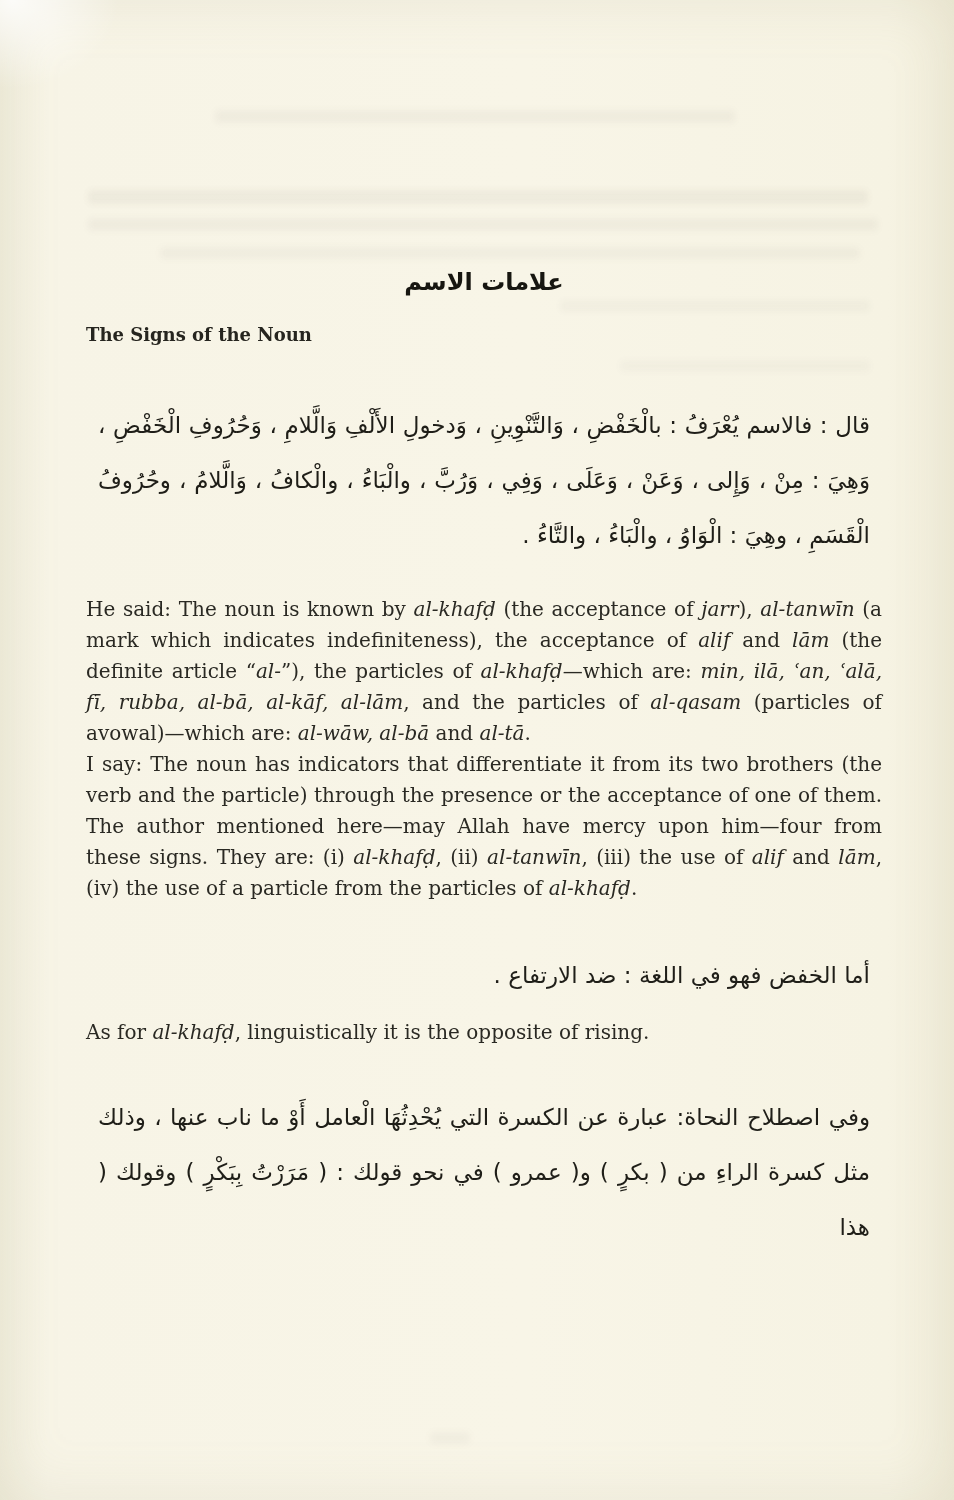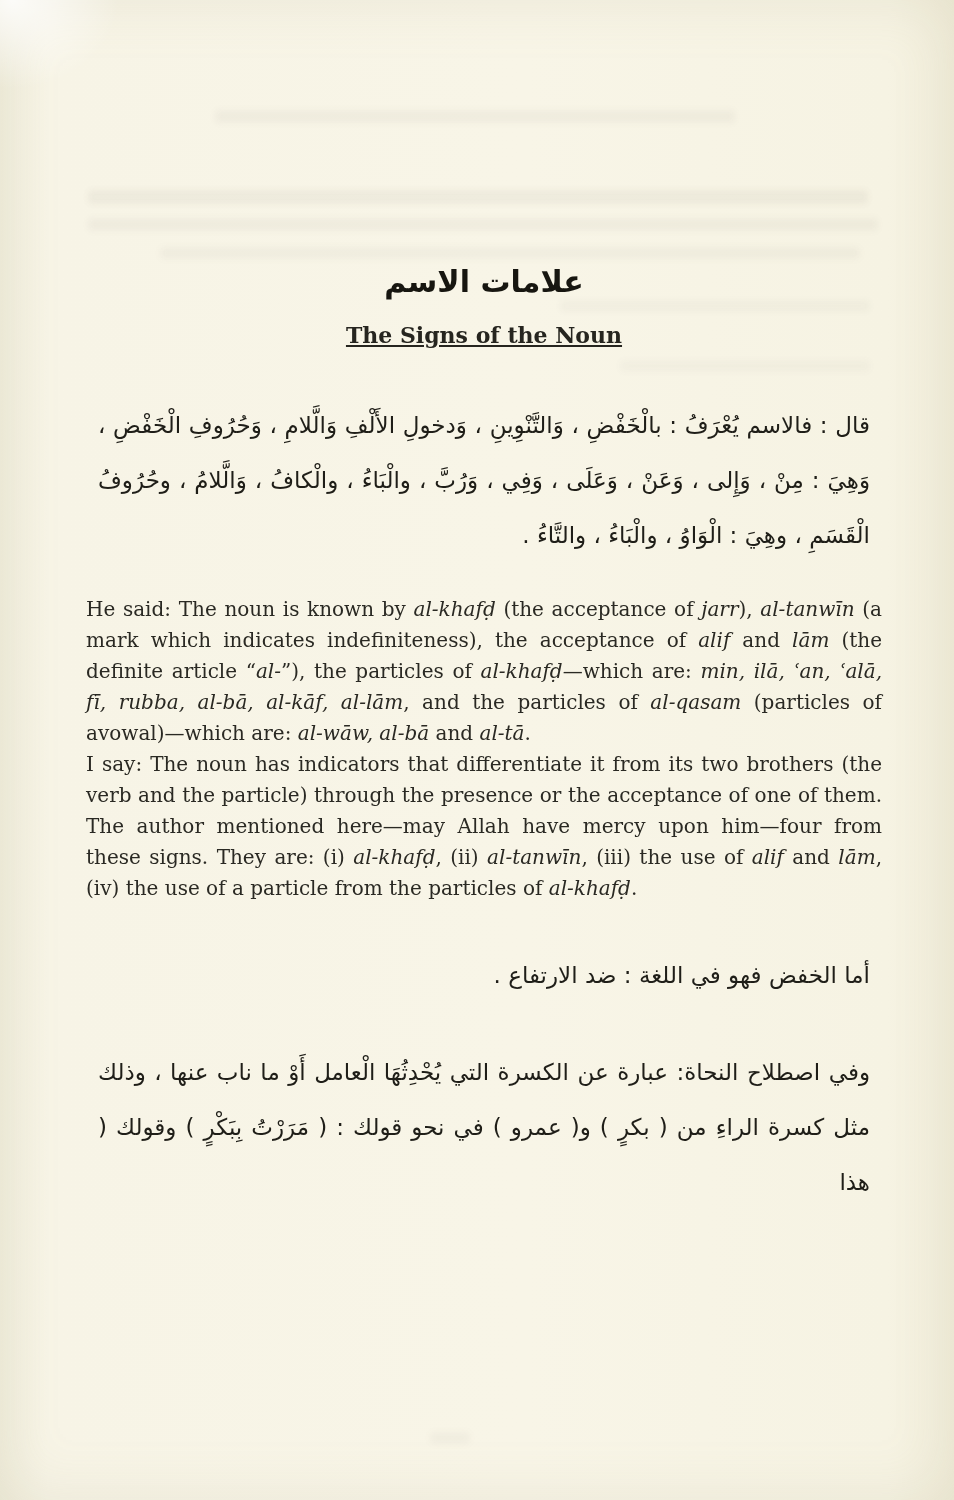--- a/index.html
+++ b/index.html
@@ -46,33 +46,31 @@
     right: 72px;
     top: 0;
     color: #23221d;
   }
 
   .h-ar {
     margin: 262px 0 0 0;
     text-align: center;
     font-family: "DejaVu Sans", sans-serif;
     font-weight: 700;
-    font-size: 30px;
+    font-size: 24px;
     line-height: 40px;
     color: #171610;
   }
   .h-en {
     margin: 16px 0 0 0;
-    text-align: center;
     font-family: "DejaVu Serif", "Liberation Serif", serif;
     font-weight: 700;
-    font-size: 22px;
+    font-size: 18px;
     line-height: 34px;
     color: #26251f;
-    text-decoration: underline;
   }
 
   .p-ar {
     direction: rtl;
     unicode-bidi: embed;
     text-align: justify;
     font-family: "DejaVu Sans", sans-serif;
     font-size: 23px;
     line-height: 55px;
     color: #1f1e18;
@@ -120,17 +118,18 @@
 
     <p class="p-ar mt-ar1">قال : فالاسم يُعْرَفُ : بالْخَفْضِ ، وَالتَّنْوِينِ ، وَدخولِ الأَلْفِ وَالَّلامِ ، وَحُرُوفِ الْخَفْضِ ، وَهِيَ : مِنْ ، وَإِلى ، وَعَنْ ، وَعَلَى ، وَفِي ، وَرُبَّ ، والْبَاءُ ، والْكافُ ، وَالَّلامُ ، وحُرُوفُ الْقَسَمِ ، وهِيَ : الْوَاوُ ، والْبَاءُ ، والتَّاءُ .</p>
 
     <p class="p-en mt-en1"><span>He said: The noun is known by </span><i>al-khafḍ</i><span> (the acceptance of </span><i>jarr</i><span>), </span><i>al-tanwīn</i><span> (a mark which indicates indefiniteness), the acceptance of </span><i>alif</i><span> and </span><i>lām</i><span> (the definite article “</span><i>al-</i><span>”), the particles of </span><i>al-khafḍ</i><span>—which are: </span><i>min, ilā, ʿan, ʿalā, fī, rubba, al-bā, al-kāf, al-lām</i><span>, and the particles of </span><i>al-qasam</i><span> (particles of avowal)—which are: </span><i>al-wāw, al-bā</i><span> and </span><i>al-tā</i><span>.</span></p>
 
 
     <p class="p-en mt-en2"><span>I say: The noun has indicators that differentiate it from its two brothers (the verb and the particle) through the presence or the acceptance of one of them. The author mentioned here—may Allah have mercy upon him—four from these signs. They are: (i) </span><i>al-khafḍ</i><span>, (ii) </span><i>al-tanwīn</i><span>, (iii) the use of </span><i>alif</i><span> and </span><i>lām</i><span>, (iv) the use of a particle from the particles of </span><i>al-khafḍ</i><span>.</span></p>
 
     <p class="p-ar mt-ar3">أما الخفض فهو في اللغة : ضد الارتفاع .</p>
 
+    <p class="p-en mt-en3"><span>As for </span><i>al-khafḍ</i><span>, linguistically it is the opposite of rising.</span></p>
 
     <p class="p-ar mt-ar4">وفي اصطلاح النحاة: عبارة عن الكسرة التي يُحْدِثُهَا الْعامل أَوْ ما ناب عنها ، وذلك مثل كسرة الراءِ من ( بكرٍ ) و( عمرو ) في نحو قولك : ( مَرَرْتُ بِبَكْرٍ ) وقولك ( هذا</p>
 
   </div>
 </div>
 
 </body></html>

